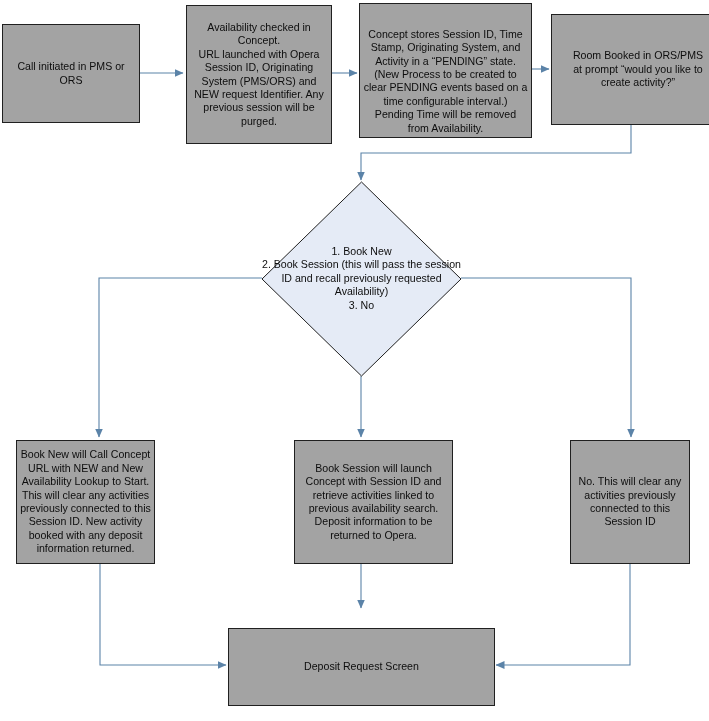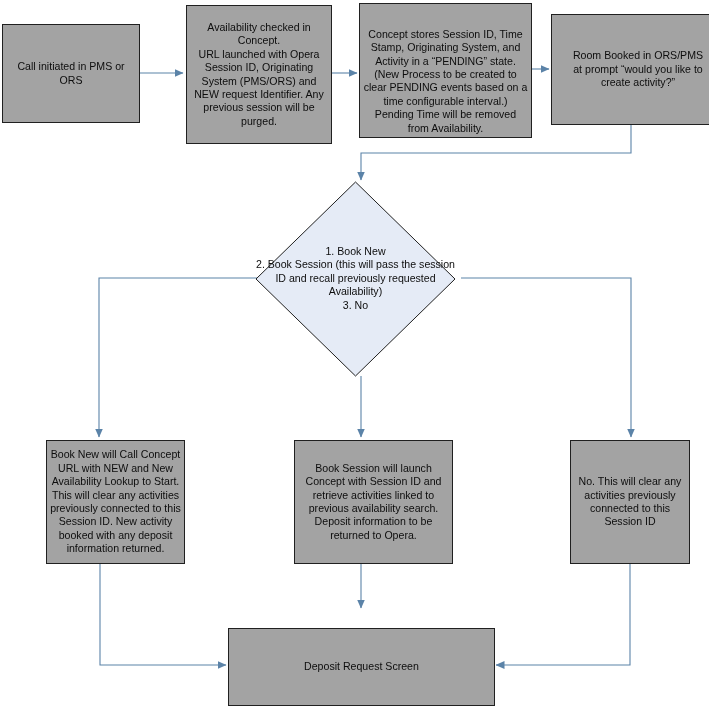--- a/index.html
+++ b/index.html
@@ -111,30 +111,30 @@
   </div>
 
   <div class="node nopad" style="left:359px; top:3px; width:173px; height:135px;align-items:flex-end;">
     <span>Concept stores Session ID, Time Stamp, Originating System, and Activity in a “PENDING” state. (New Process to be created to clear PENDING events based on a time configurable interval.) Pending Time will be removed from Availability.</span>
   </div>
 
   <div class="node" style="left:551px; top:14px; width:159px; height:111px;padding-left:20px;">
     <span>Room Booked in ORS/PMS at prompt “would you like to create activity?”</span>
   </div>
 
-  <div class="diamond-wrap" style="left:255px; top:181px; width:201px; height:196px;">
+  <div class="diamond-wrap" style="left:261px; top:181px; width:201px; height:196px;">
     <svg class="diamond-shape" viewBox="0 0 201 196" preserveAspectRatio="none">
       <polygon points="100.5,1 200,98 100.5,195 1,98" fill="#e5ebf6" stroke="#202020" stroke-width="1"></polygon>
     </svg>
     <div class="diamond-label" style="width:201px;">1. Book New
 2. Book Session (this will pass the session ID and recall previously requested Availability)
 3. No</div>
   </div>
 
-  <div class="node nopad" style="left:46px; top:440px; width:139px; height:124px;">
+  <div class="node nopad" style="left:16px; top:440px; width:139px; height:124px;">
     <span>Book New will Call Concept URL with NEW and New Availability Lookup to Start. This will clear any activities previously connected to this Session ID. New activity booked with any deposit information returned.</span>
   </div>
 
   <div class="node" style="left:294px; top:440px; width:159px; height:124px;">
     <span>Book Session will launch Concept with Session ID and retrieve activities linked to previous availability search. Deposit information to be returned to Opera.</span>
   </div>
 
   <div class="node" style="left:570px; top:440px; width:120px; height:124px;">
     <span>No. This will clear any activities previously connected to this Session ID</span>
   </div>

